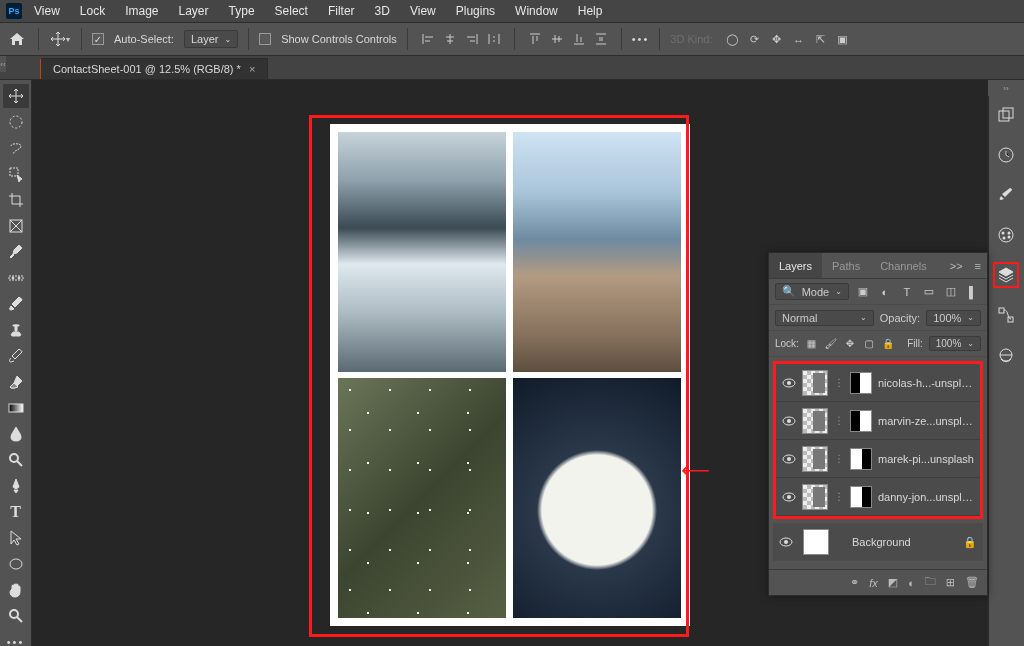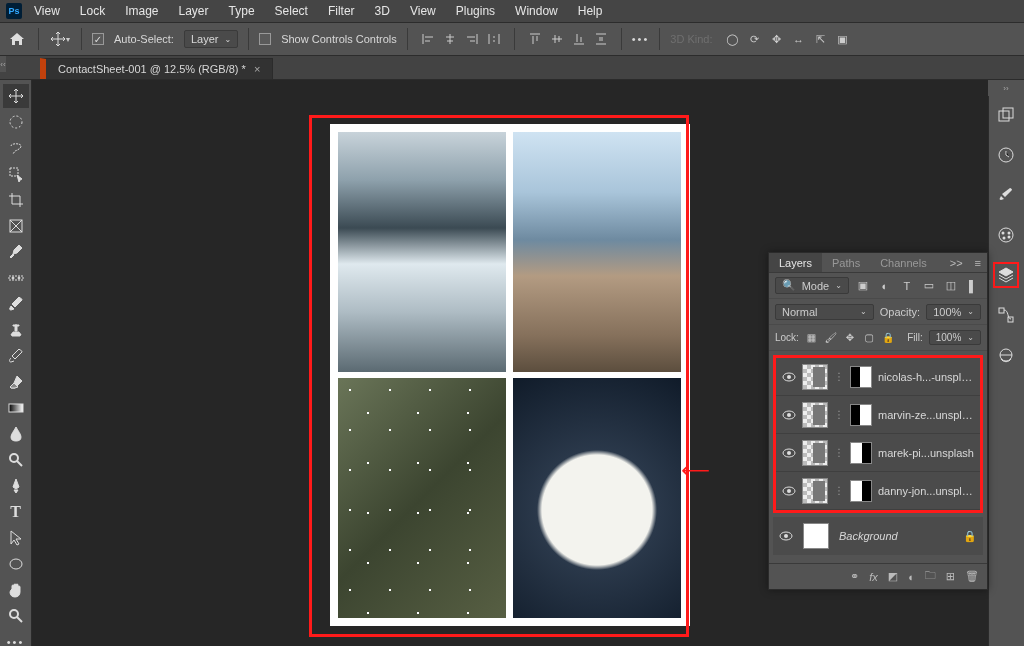--- a/index.html
+++ b/index.html
@@ -17,21 +17,21 @@
 .checkbox{width:12px;height:12px;border:1px solid #999;display:inline-flex;align-items:center;justify-content:center;background:#5a5a5a;}
 .checkbox.checked::after{content:"✓";font-size:10px;color:#ddd;}
 .select-box{display:flex;align-items:center;border:1px solid #3a3a3a;background:#4a4a4a;padding:2px 6px;gap:6px;border-radius:2px;}
 .align-group{display:flex;gap:2px;}
 .align-btn{width:20px;height:20px;border:1px solid transparent;display:flex;align-items:center;justify-content:center;color:#ccc;}
 .dots{letter-spacing:2px;}
 .faded{color:#6f6f6f;}
 
 
 .tab-row{height:24px;background:#434343;display:flex;align-items:flex-end;padding-left:40px;border-bottom:1px solid #2b2b2b;}
-.tab{background:#323232;padding:4px 12px;font-size:11px;display:flex;align-items:center;gap:8px;border-top:1px solid #2b2b2b;border-left:6px solid #c2410c;border-right:1px solid #2b2b2b;}
+.tab{background:#323232;padding:4px 12px;font-size:11px;display:flex;align-items:center;gap:8px;border-top:1px solid #2b2b2b;border-left:1px solid #c2410c;border-right:1px solid #2b2b2b;}
 .tab .x{color:#aaa;}
 
 .left-strip{position:absolute;left:0;top:56px;width:6px;height:16px;background:#535353;display:flex;align-items:center;justify-content:center;}
 .left-strip::before{content:"‹‹";font-size:8px;color:#aaa;}
 
 
 .main-row{display:flex;height:calc(646px - 56px);}
 
 .tools-col{width:32px;background:#535353;border-right:1px solid #2b2b2b;display:flex;flex-direction:column;align-items:center;padding-top:4px;gap:2px;}
 .tool{width:26px;height:24px;display:flex;align-items:center;justify-content:center;color:#ddd;}
@@ -53,21 +53,21 @@
 
 .right-col{width:36px;background:#535353;border-left:1px solid #2b2b2b;position:relative;}
 .right-top-strip{position:absolute;top:0;right:0;width:36px;height:16px;display:flex;align-items:center;justify-content:center;background:#535353;}
 .right-top-strip::before{content:"››";font-size:8px;color:#aaa;}
 .right-icons{position:absolute;top:22px;right:5px;display:flex;flex-direction:column;gap:14px;}
 .ricon{width:26px;height:26px;display:flex;align-items:center;justify-content:center;color:#ddd;}
 .ricon.hl{border:2px solid #ff1a1a;}
 
 
 .layers-panel{position:absolute;top:252px;right:36px;width:220px;background:#535353;border:1px solid #2b2b2b;box-shadow:0 0 8px rgba(0,0,0,.4);}
-.panel-tabs{display:flex;align-items:center;height:20px;border-bottom:1px solid #3a3a3a;}
+.panel-tabs{display:flex;align-items:center;height:26px;border-bottom:1px solid #3a3a3a;}
 .panel-tabs .ptab{padding:0 10px;height:100%;display:flex;align-items:center;color:#999;}
 .panel-tabs .ptab.active{background:#454545;color:#e6e6e6;}
 .panel-tabs .spacer{flex:1;}
 .panel-tabs .pmenu{padding:0 6px;color:#bbb;}
 .panel-row{display:flex;align-items:center;height:26px;padding:0 6px;gap:6px;border-bottom:1px solid #4a4a4a;color:#ccc;}
 .kind-sel{display:flex;align-items:center;gap:6px;border:1px solid #3a3a3a;background:#4a4a4a;padding:1px 6px;border-radius:2px;}
 .mini{width:16px;height:16px;display:flex;align-items:center;justify-content:center;color:#ccc;}
 .lock-row{font-size:10px;}
 .layer-list{border:3px solid #ff1a1a;margin:4px;}
 .layer{display:flex;align-items:center;height:38px;padding:0 6px;gap:6px;background:#4b4b4b;border-bottom:1px solid #3f3f3f;}
@@ -75,21 +75,21 @@
 .eye svg{fill:#ddd;}
 .thumb{width:26px;height:26px;border:1px solid #888;background-image:linear-gradient(45deg,#bbb 25%,transparent 25%,transparent 75%,#bbb 75%),linear-gradient(45deg,#bbb 25%,#eee 25%,#eee 75%,#bbb 75%);background-size:8px 8px;background-position:0 0,4px 4px;position:relative;}
 .thumb .inner{position:absolute;inset:2px 2px 2px 10px;background:#777;}
 .link-glyph{color:#999;font-size:10px;}
 .mask{width:22px;height:22px;border:1px solid #888;background:#000;position:relative;}
 .mask .w{position:absolute;right:0;top:0;bottom:0;width:11px;background:#fff;}
 .mask.left .w{right:auto;left:0;}
 .layer .name{flex:1;white-space:nowrap;overflow:hidden;text-overflow:ellipsis;font-size:11px;}
 .bg-layer{display:flex;align-items:center;height:38px;padding:0 6px;gap:10px;background:#4b4b4b;margin:4px 4px 8px;}
 .bg-thumb{width:26px;height:26px;background:#fff;border:1px solid #888;}
-.bg-layer .name{font-style:italic;flex:1;}
+.bg-layer .name{flex:1;margin-left:13px;}
 .lock-icon{color:#ccc;}
 .panel-footer{display:flex;align-items:center;justify-content:flex-end;gap:10px;height:26px;padding:0 8px;border-top:1px solid #3a3a3a;color:#bbb;}
 
 .chev{font-size:8px;}
 </style>
 </head>
 <body>
 
 <div class="menu-bar">
   <div class="ps-logo">Ps</div>

